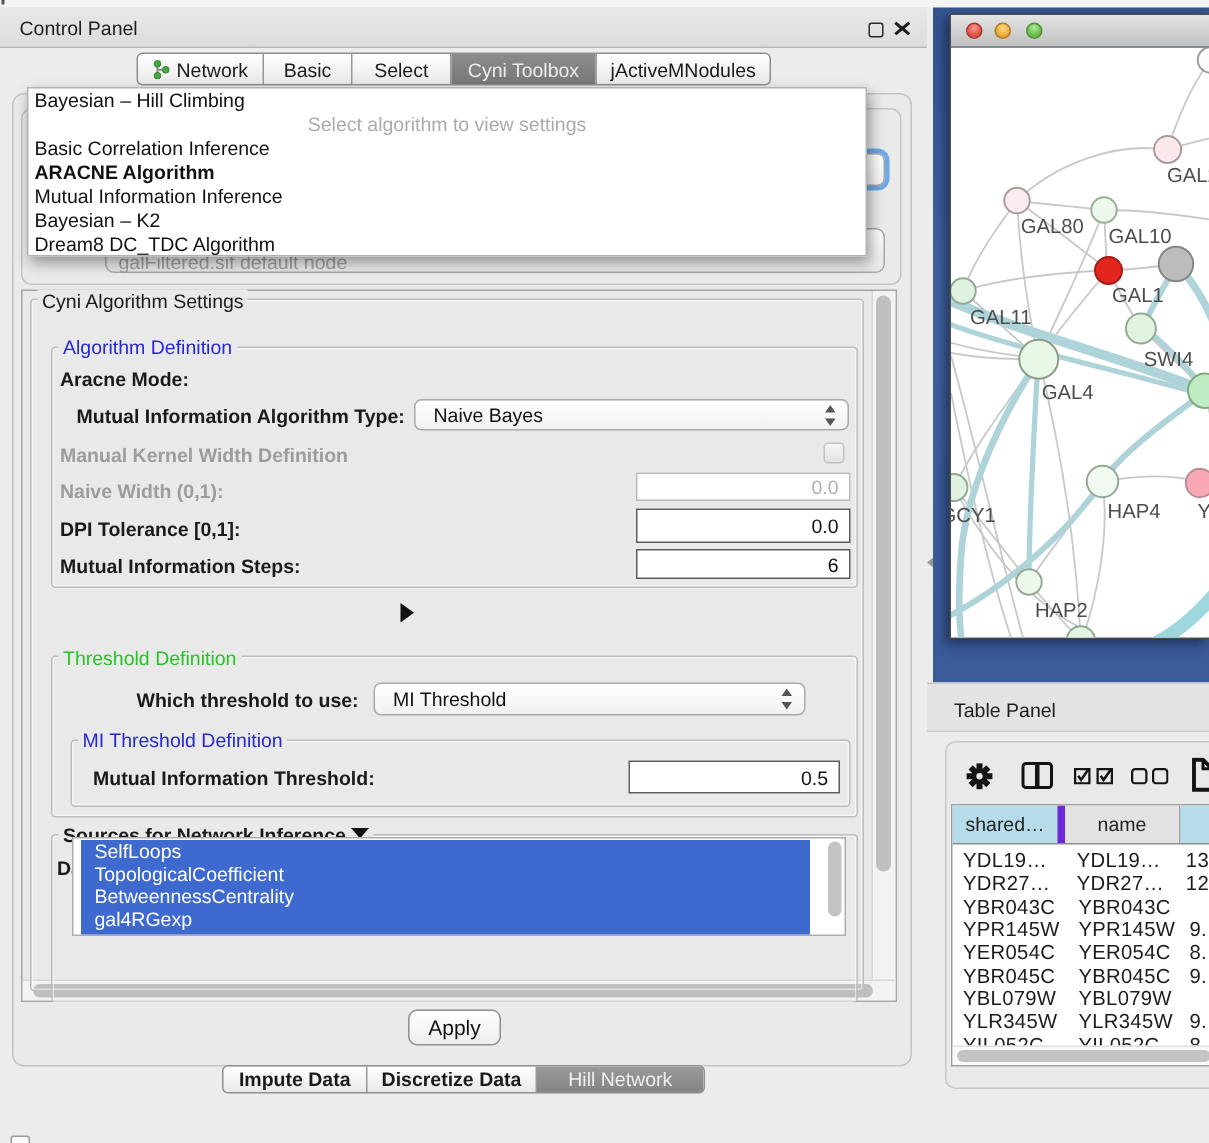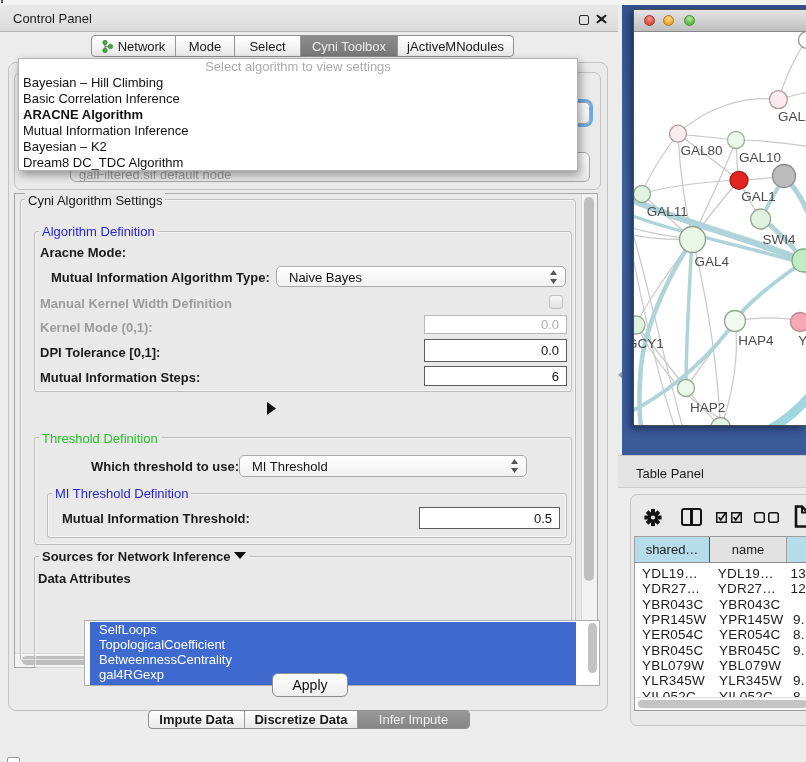--- a/index.html
+++ b/index.html
@@ -32,21 +32,21 @@
 
   <div class="abs" style="left:91px;top:30px;width:423px;height:22px;border:1px solid #8f8f8f;border-radius:4px;background:linear-gradient(#ffffff,#e9e9e9);overflow:hidden;display:flex;">
     <div style="width:84px;height:100%;border-right:1px solid #979797;display:flex;align-items:center;justify-content:center;font-size:13px;color:#1a1a1a;">
       <svg width="12" height="13" viewBox="0 0 12 13" style="margin-right:4px;">
           <path d="M3 3 L3 10 M3 6.5 L8 6.5" stroke="#8a8a8a" stroke-width="1.4" fill="none"></path>
           <circle cx="3" cy="2.5" r="2.2" fill="#44a93e" stroke="#2c7a28" stroke-width="0.6"></circle>
           <circle cx="8.5" cy="6.5" r="2.2" fill="#44a93e" stroke="#2c7a28" stroke-width="0.6"></circle>
           <circle cx="3" cy="10.5" r="2.2" fill="#44a93e" stroke="#2c7a28" stroke-width="0.6"></circle>
         </svg>
       Network</div>
-    <div style="width:59px;height:100%;border-right:1px solid #979797;display:flex;align-items:center;justify-content:center;font-size:13px;color:#1a1a1a;">Mode</div>
+    <div style="width:59px;height:100%;border-right:1px solid #979797;display:flex;align-items:center;justify-content:center;font-size:13px;color:#1a1a1a;">Basic</div>
     <div style="width:66px;height:100%;border-right:1px solid #979797;display:flex;align-items:center;justify-content:center;font-size:13px;color:#1a1a1a;">Select</div>
     <div style="width:97px;height:100%;border-right:1px solid #979797;display:flex;align-items:center;justify-content:center;font-size:13px;color:#ececec;background:linear-gradient(#8c8c8c,#787878);">Cyni Toolbox</div>
     <div style="flex:1;height:100%;display:flex;align-items:center;justify-content:center;font-size:13px;color:#1a1a1a;">jActiveMNodules</div>
   </div>
 
   <div class="abs" style="left:8px;top:57px;width:600px;height:649px;border:1px solid #c3c3c3;border-radius:8px;background:#eaeaea;"></div>
 
   <div class="abs" style="left:14px;top:67px;width:587px;height:118px;border:1px solid #c3c3c3;border-radius:7px;"></div>
   <div class="combo" style="left:24px;top:97px;width:566px;height:22px;box-shadow:0 0 0 3px rgba(86,157,229,0.85);"></div>
   <div class="combo" style="left:70px;top:147px;width:520px;height:30px;border-radius:6px;background:linear-gradient(#fdfdfd,#e8e8e8);">
@@ -75,75 +75,75 @@
       <span class="ct">Naive Bayes</span>
     <svg class="arrows" viewBox="0 0 9 14">
         <path d="M4.5 0 L8 5 L1 5 Z" fill="#555"></path>
         <path d="M4.5 14 L8 9 L1 9 Z" fill="#555"></path>
       </svg>
     </div>
 
   <div class="lbl dis abs" style="left:40px;top:291px;">Manual Kernel Width Definition</div>
   <div class="abs" style="left:549px;top:290px;width:14px;height:14px;border:1px solid #c2c2c2;border-radius:3px;background:linear-gradient(#f6f6f6,#e2e2e2);"></div>
 
-  <div class="lbl dis abs" style="left:40px;top:315px;">Kernel Mode (0,1):</div>
+  <div class="lbl dis abs" style="left:40px;top:315px;">Naive Width (0,1):</div>
   <div class="inp" style="left:424px;top:310px;width:143px;height:19px;border-color:#b9b9b9;color:#aeaeae;">0.0</div>
 
   <div class="lbl abs" style="left:40px;top:340px;">DPI Tolerance [0,1]:</div>
   <div class="inp" style="left:424px;top:334px;width:143px;height:23px;border-color:#5d5d5d;">0.0</div>
 
   <div class="lbl abs" style="left:40px;top:365px;">Mutual Information Steps:</div>
   <div class="inp" style="left:424px;top:361px;width:143px;height:20px;border-color:#5d5d5d;">6</div>
 
   <svg class="abs" style="left:266px;top:397px;" width="11" height="13" viewBox="0 0 11 13">
       <path d="M1 0 L10 6.5 L1 13 Z" fill="#111"></path>
     </svg>
 
   <div class="grp" style="left:34px;top:432px;width:538px;height:108px;"></div>
   <div class="grplbl" style="left:39px;top:426px;color:#27c427;">Threshold Definition</div>
 
   <div class="lbl abs" style="left:91px;top:454px;">Which threshold to use:</div>
-  <div class="combo" style="left:239px;top:450px;width:288px;height:22px;">
+  <div class="combo" style="left:249px;top:450px;width:288px;height:22px;">
       <span class="ct">MI Threshold</span>
     <svg class="arrows" viewBox="0 0 9 14">
         <path d="M4.5 0 L8 5 L1 5 Z" fill="#555"></path>
         <path d="M4.5 14 L8 9 L1 9 Z" fill="#555"></path>
       </svg>
     </div>
 
   <div class="grp" style="left:47px;top:488px;width:520px;height:45px;"></div>
   <div class="grplbl" style="left:52px;top:481px;color:#2626d8;">MI Threshold Definition</div>
 
   <div class="lbl abs" style="left:62px;top:506px;">Mutual Information Threshold:</div>
   <div class="inp" style="left:419px;top:502px;width:141px;height:22px;border-color:#5d5d5d;">0.5</div>
 
   <div class="grp" style="left:34px;top:551px;width:538px;height:112px;border-bottom:none;"></div>
   <div class="grplbl" style="left:39px;top:544px;color:#1a1a1a;font-weight:bold;">Sources for Network Inference
     <svg width="12" height="9" viewBox="0 0 12 9" style="vertical-align:1px;">
         <path d="M0 1 L12 1 L6 8 Z" fill="#111"></path>
       </svg></div>
   <div class="lbl abs" style="left:38px;top:566px;">Data Attributes</div>
 
-  <div class="abs" style="left:48px;top:615px;width:516px;height:66px;background:#fff;border:1px solid #adadad;overflow:hidden;margin-left:36px;">
+  <div class="abs" style="left:48px;top:553px;width:516px;height:66px;background:#fff;border:1px solid #adadad;overflow:hidden;">
     <div style="position:absolute;left:5px;top:1px;width:486px;height:75px;background:#3e6ad0;color:#fff;font-size:13px;line-height:15px;padding-left:9px;">SelfLoops<br>TopologicalCoefficient<br>BetweennessCentrality<br>gal4RGexp<br>&nbsp;</div>
     <div style="position:absolute;right:2px;top:2px;width:9px;height:50px;background:#c3c3c3;border-radius:5px;"></div>
   </div>
 
-  <div class="abs" style="left:272px;top:668px;width:76px;height:24px;background:linear-gradient(#ffffff,#ededed);border:1px solid #8e8e8e;border-radius:6px;display:flex;align-items:center;justify-content:center;font-size:14px;color:#111;">Apply</div>
+  <div class="abs" style="left:272px;top:668px;width:62px;height:24px;background:linear-gradient(#ffffff,#ededed);border:1px solid #8e8e8e;border-radius:6px;display:flex;align-items:center;justify-content:center;font-size:14px;color:#111;">Apply</div>
 
   <div class="abs" style="left:148px;top:705px;width:322px;height:19px;border:1px solid #8f8f8f;border-radius:4px;background:linear-gradient(#ffffff,#e9e9e9);overflow:hidden;display:flex;">
     <div style="width:96px;border-right:1px solid #979797;display:flex;align-items:center;justify-content:center;font-size:13px;font-weight:bold;color:#1a1a1a;">Impute Data</div>
     <div style="width:113px;border-right:1px solid #979797;display:flex;align-items:center;justify-content:center;font-size:13px;font-weight:bold;color:#1a1a1a;">Discretize Data</div>
-    <div style="flex:1;display:flex;align-items:center;justify-content:center;font-size:13px;color:#f0f0f0;background:linear-gradient(#999999,#858585);">Infer Impute</div>
+    <div style="flex:1;display:flex;align-items:center;justify-content:center;font-size:13px;color:#f0f0f0;background:linear-gradient(#999999,#858585);">Hill Network</div>
   </div>
 </div>
 
 <div class="abs" style="left:18px;top:58px;width:560px;height:113px;background:#fff;border:1px solid #b3b3b3;box-shadow:2px 4px 9px rgba(0,0,0,0.38);font-size:13px;color:#111;z-index:30;">
+  <div style="height:16px;line-height:16px;padding-left:4px;">Bayesian – Hill Climbing</div>
   <div style="height:16px;text-align:center;color:#ababab;line-height:16px;">Select algorithm to view settings</div>
-  <div style="height:16px;line-height:16px;padding-left:4px;">Bayesian – Hill Climbing</div>
   <div style="height:16px;line-height:16px;padding-left:4px;">Basic Correlation Inference</div>
   <div style="height:16px;line-height:16px;padding-left:4px;font-weight:bold;">ARACNE Algorithm</div>
   <div style="height:16px;line-height:16px;padding-left:4px;">Mutual Information Inference</div>
   <div style="height:16px;line-height:16px;padding-left:4px;">Bayesian – K2</div>
   <div style="height:16px;line-height:16px;padding-left:4px;">Dream8 DC_TDC Algorithm</div>
 </div>
 
 <div class="abs" style="left:618px;top:371px;width:0;height:0;border-top:4px solid transparent;border-bottom:4px solid transparent;border-right:5px solid #9a9a9a;"></div>
 
 <div class="abs" style="left:622px;top:5px;width:184px;height:450px;background:linear-gradient(180deg,#35538f,#40619f 40%,#3a5a98);"></div>
@@ -267,21 +267,21 @@
   <rect x="0.75" y="0.75" width="9.5" height="9.5" rx="2" fill="none" stroke="#141414" stroke-width="1.5"></rect>
   <rect x="14.75" y="0.75" width="9.5" height="9.5" rx="2" fill="none" stroke="#141414" stroke-width="1.5"></rect>
 </svg>
 <svg class="abs" style="left:794px;top:505px;" width="12" height="23" viewBox="0 0 12 23">
   <path d="M2 1.5 H8 L14 7.5 V21.5 H2 Z" fill="none" stroke="#141414" stroke-width="2.6"></path>
   <path d="M8 1.5 V7.5 H14" fill="none" stroke="#141414" stroke-width="2"></path>
 </svg>
 
 <div class="abs" style="left:634px;top:536px;width:172px;height:175px;background:#fff;border:1px solid #9e9e9e;border-right:none;overflow:hidden;font-size:13px;">
   <div style="display:flex;height:26px;border-bottom:1px solid #8d8d8d;">
-    <div style="width:75px;background:#b6dcea;border-right:1px solid #6d28d9;display:flex;align-items:center;justify-content:center;color:#222;">shared…</div>
+    <div style="width:75px;background:#b6dcea;border-right:5px solid #6d28d9;display:flex;align-items:center;justify-content:center;color:#222;">shared…</div>
     <div style="width:77px;background:#e2e2e2;border-right:1px solid #9e9e9e;display:flex;align-items:center;justify-content:center;color:#222;">name</div>
     <div style="flex:1;background:#b6dcea;"></div>
   </div>
   <div style="color:#1c1c1c;line-height:15.35px;margin-top:3px;font-size:13.5px;letter-spacing:0.2px;">
     <div style="display:flex;">
         <div style="width:75px;padding-left:7px;">YDL19…</div>
         <div style="width:78px;padding-left:9px;">YDL19…</div>
         <div style="flex:1;padding-left:5px;text-align:right;">13</div>
       </div>
     <div style="display:flex;">

